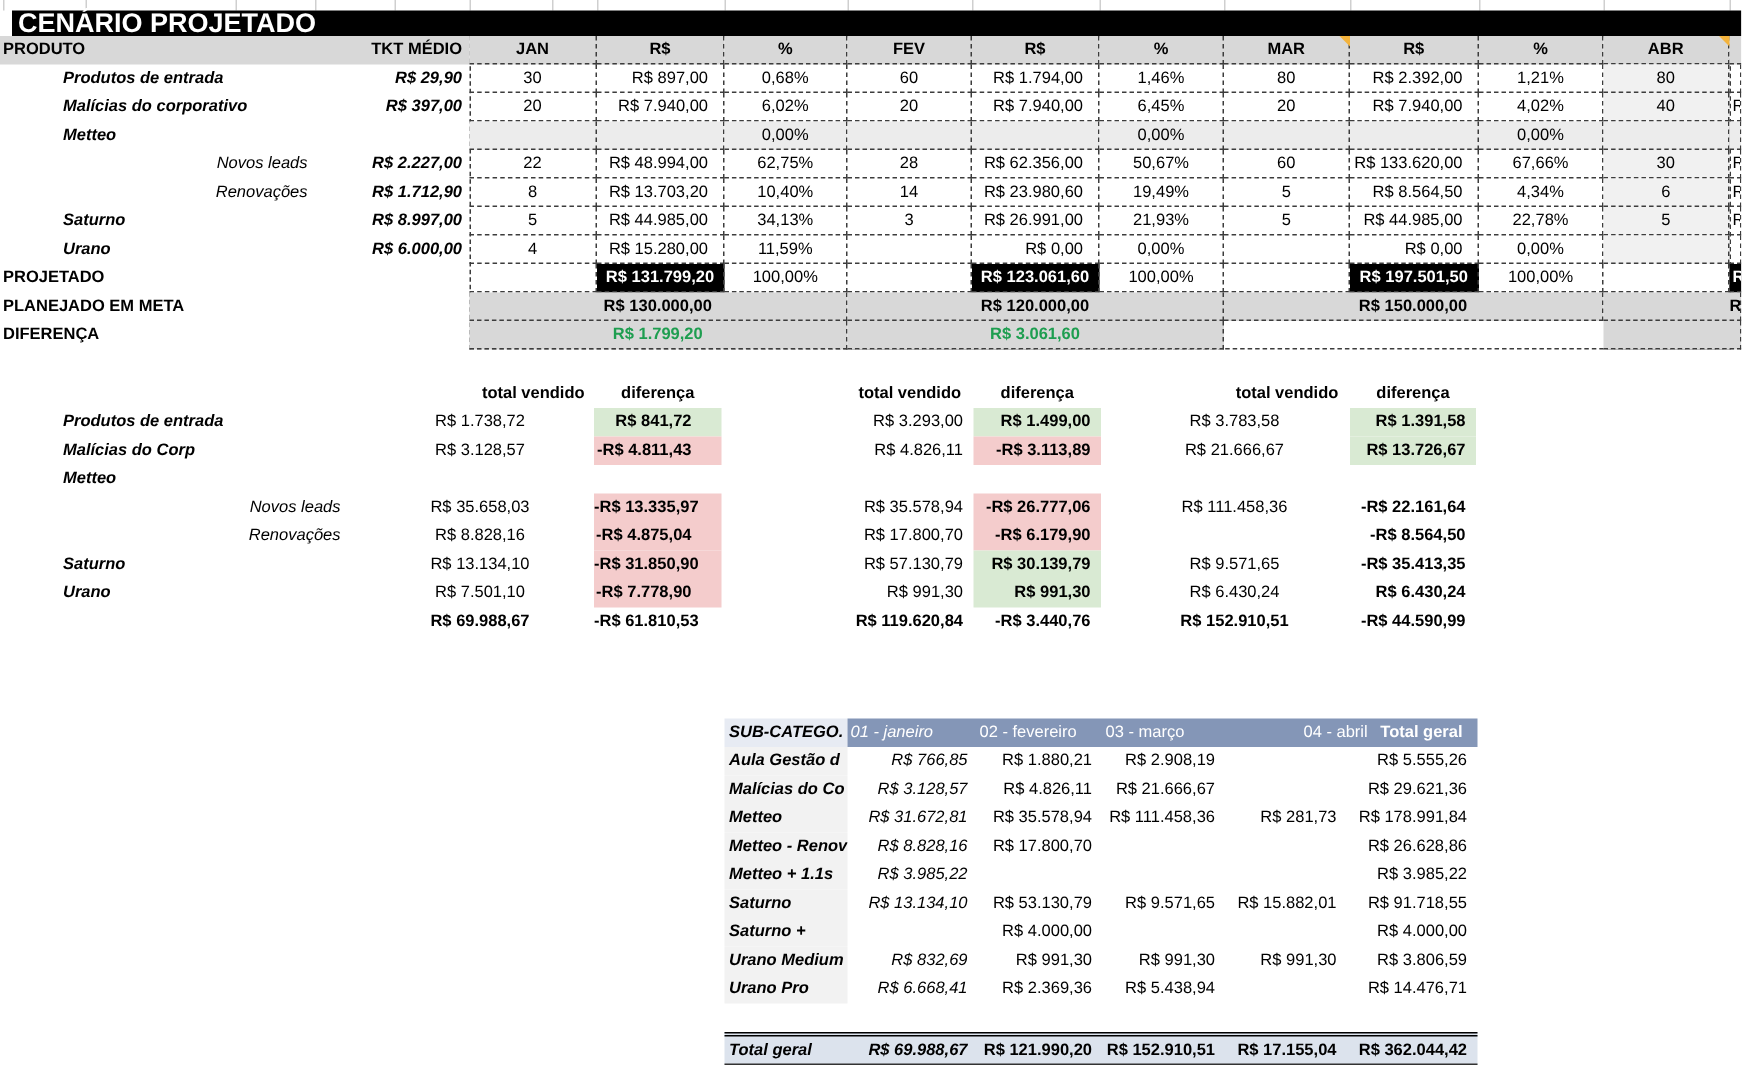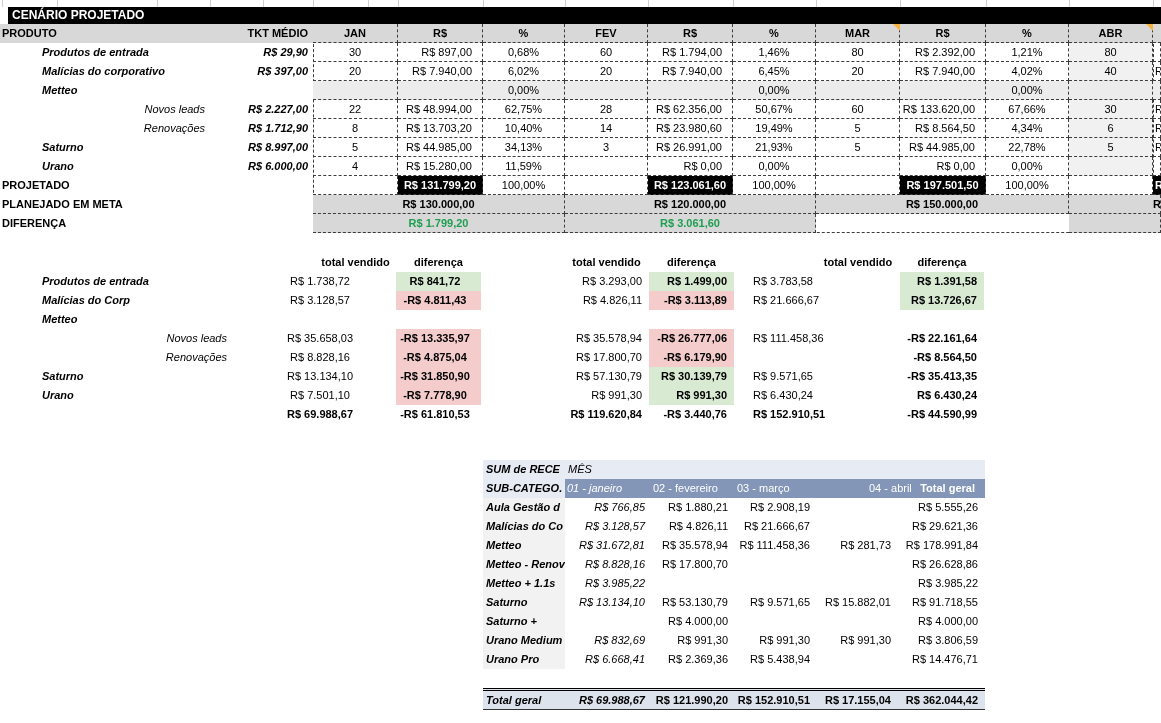--- a/index.html
+++ b/index.html
@@ -21,41 +21,41 @@
   .x-n2{left:565px;width:83px;} .x-r2{left:648px;width:85px;} .x-p2{left:733px;width:83px;}
   .x-n3{left:816px;width:84px;} .x-r3{left:900px;width:86px;} .x-p3{left:986px;width:83px;}
   .x-n4{left:1069px;width:84px;}
   .edgec{left:1153px;width:8px;padding-left:2px;border-bottom:1px dashed #3c3c3c;}
   .x-b1{left:313px;width:252px;} .x-b2{left:565px;width:251px;} .x-b3{left:816px;width:253px;} .x-b4{left:1069px;width:92px;}
   .abg{background:#f1f1f1;}
   .srow.f-muted .dc{background:#ececec;}
   
   .ticks .tick{position:absolute;top:0;height:7px;width:1px;background:#cfcfcf;}
   .titlebar{position:absolute;left:8px;top:7px;width:1153px;height:17px;background:#000;color:#fff;
-            font-weight:bold;font-size:12px;line-height:17px;padding-left:4px;box-sizing:border-box;}
+            font-weight:bold;font-size:18px;line-height:17px;padding-left:4px;box-sizing:border-box;}
   .r-thead{top:24px;}
   .gray{background:#d8d8d8;}
   .hdr{background:#d8d8d8;font-weight:bold;}
   .dashbox{position:absolute;left:313px;top:24px;width:841px;height:209px;border:1px dashed #3c3c3c;
            box-sizing:border-box;pointer-events:none;}
   .top .lbl.f-product, .mid .lbl.f-product{left:42px;width:265px;font-weight:bold;font-style:italic;}
   .top .lbl.f-sub{left:0;width:205px;text-align:right;font-style:italic;}
   .mid .lbl.f-sub{left:0;width:227px;text-align:right;font-style:italic;}
   .blackcell{background:#000;color:#fff;font-weight:bold;text-align:center;}
   .band{background:#d8d8d8;text-align:center;font-weight:bold;}
   .greentx{color:#1e9e50;}
   .tri{position:absolute;width:0;height:0;border-left:7px solid transparent;border-top:7px solid #f3b33d;}
   .r-proj{top:176px;} .r-plan{top:195px;} .r-dif{top:214px;}
   
   .r-mhead{top:253px;} .mid-stack{top:272px;} .r-mtot{top:405px;}
   .x-mt1{left:250px;width:140px;text-align:center;}
-  .x-md1{left:396px;width:85px;text-align:center;padding-right:7px;}
+  .x-md1{left:396px;width:85px;text-align:right;padding-right:20px;}
   .x-mt2{left:502px;width:140px;text-align:right;}
   .x-md2{left:649px;width:85px;text-align:right;padding-right:7px;}
-  .x-mt3{left:753px;width:140px;text-align:left;}
+  .x-mt3{left:753px;width:140px;text-align:center;}
   .x-md3{left:900px;width:84px;text-align:right;padding-right:7px;}
   .f-green{background:#d9ead3;}
   .f-red{background:#f4cccc;}
   .diffv{font-weight:bold;}
   
   .r-pivA{top:460px;} .r-pivB{top:479px;} .piv-stack{top:498px;} .r-pivT{top:688px;height:22px;}
   .pivband{background:#e7ebf3;}
   .pivblue{background:#8496b7;color:#fff;}
   .x-pvA{left:483px;width:502px;}
   .x-pvM{left:565px;width:420px;}
@@ -353,25 +353,20 @@
 
   <div class="row r-mtot">
     <span class="cell b x-mt1">R$ 69.988,67</span>
     <span class="cell b x-md1">-R$ 61.810,53</span>
     <span class="cell b x-mt2">R$ 119.620,84</span>
     <span class="cell b x-md2">-R$ 3.440,76</span>
     <span class="cell b x-mt3">R$ 152.910,51</span>
     <span class="cell b x-md3">-R$ 44.590,99</span>
   </div>
 
-  <div class="row r-pivA">
-    <span class="cell pivband x-pvA"></span>
-    <span class="cell b i" style="left:486px;width:100px">SUM de RECE</span>
-    <span class="cell i" style="left:568px;width:60px">MÊS</span>
-  </div>
 
   <div class="row r-pivB">
     <span class="cell pivband b i" style="left:483px;width:82px;padding-left:3px">SUB-CATEGO.</span>
     <span class="cell pivblue x-pvM"></span>
     <span class="cell x-hj" style="color:#fff">01 - janeiro</span>
     <span class="cell x-hf" style="color:#fff">02 - fevereiro</span>
     <span class="cell x-hm" style="color:#fff">03 - março</span>
     <span class="cell x-ha" style="color:#fff">04 - abril</span>
     <span class="cell x-ht" style="color:#fff">Total geral</span>
   </div>

